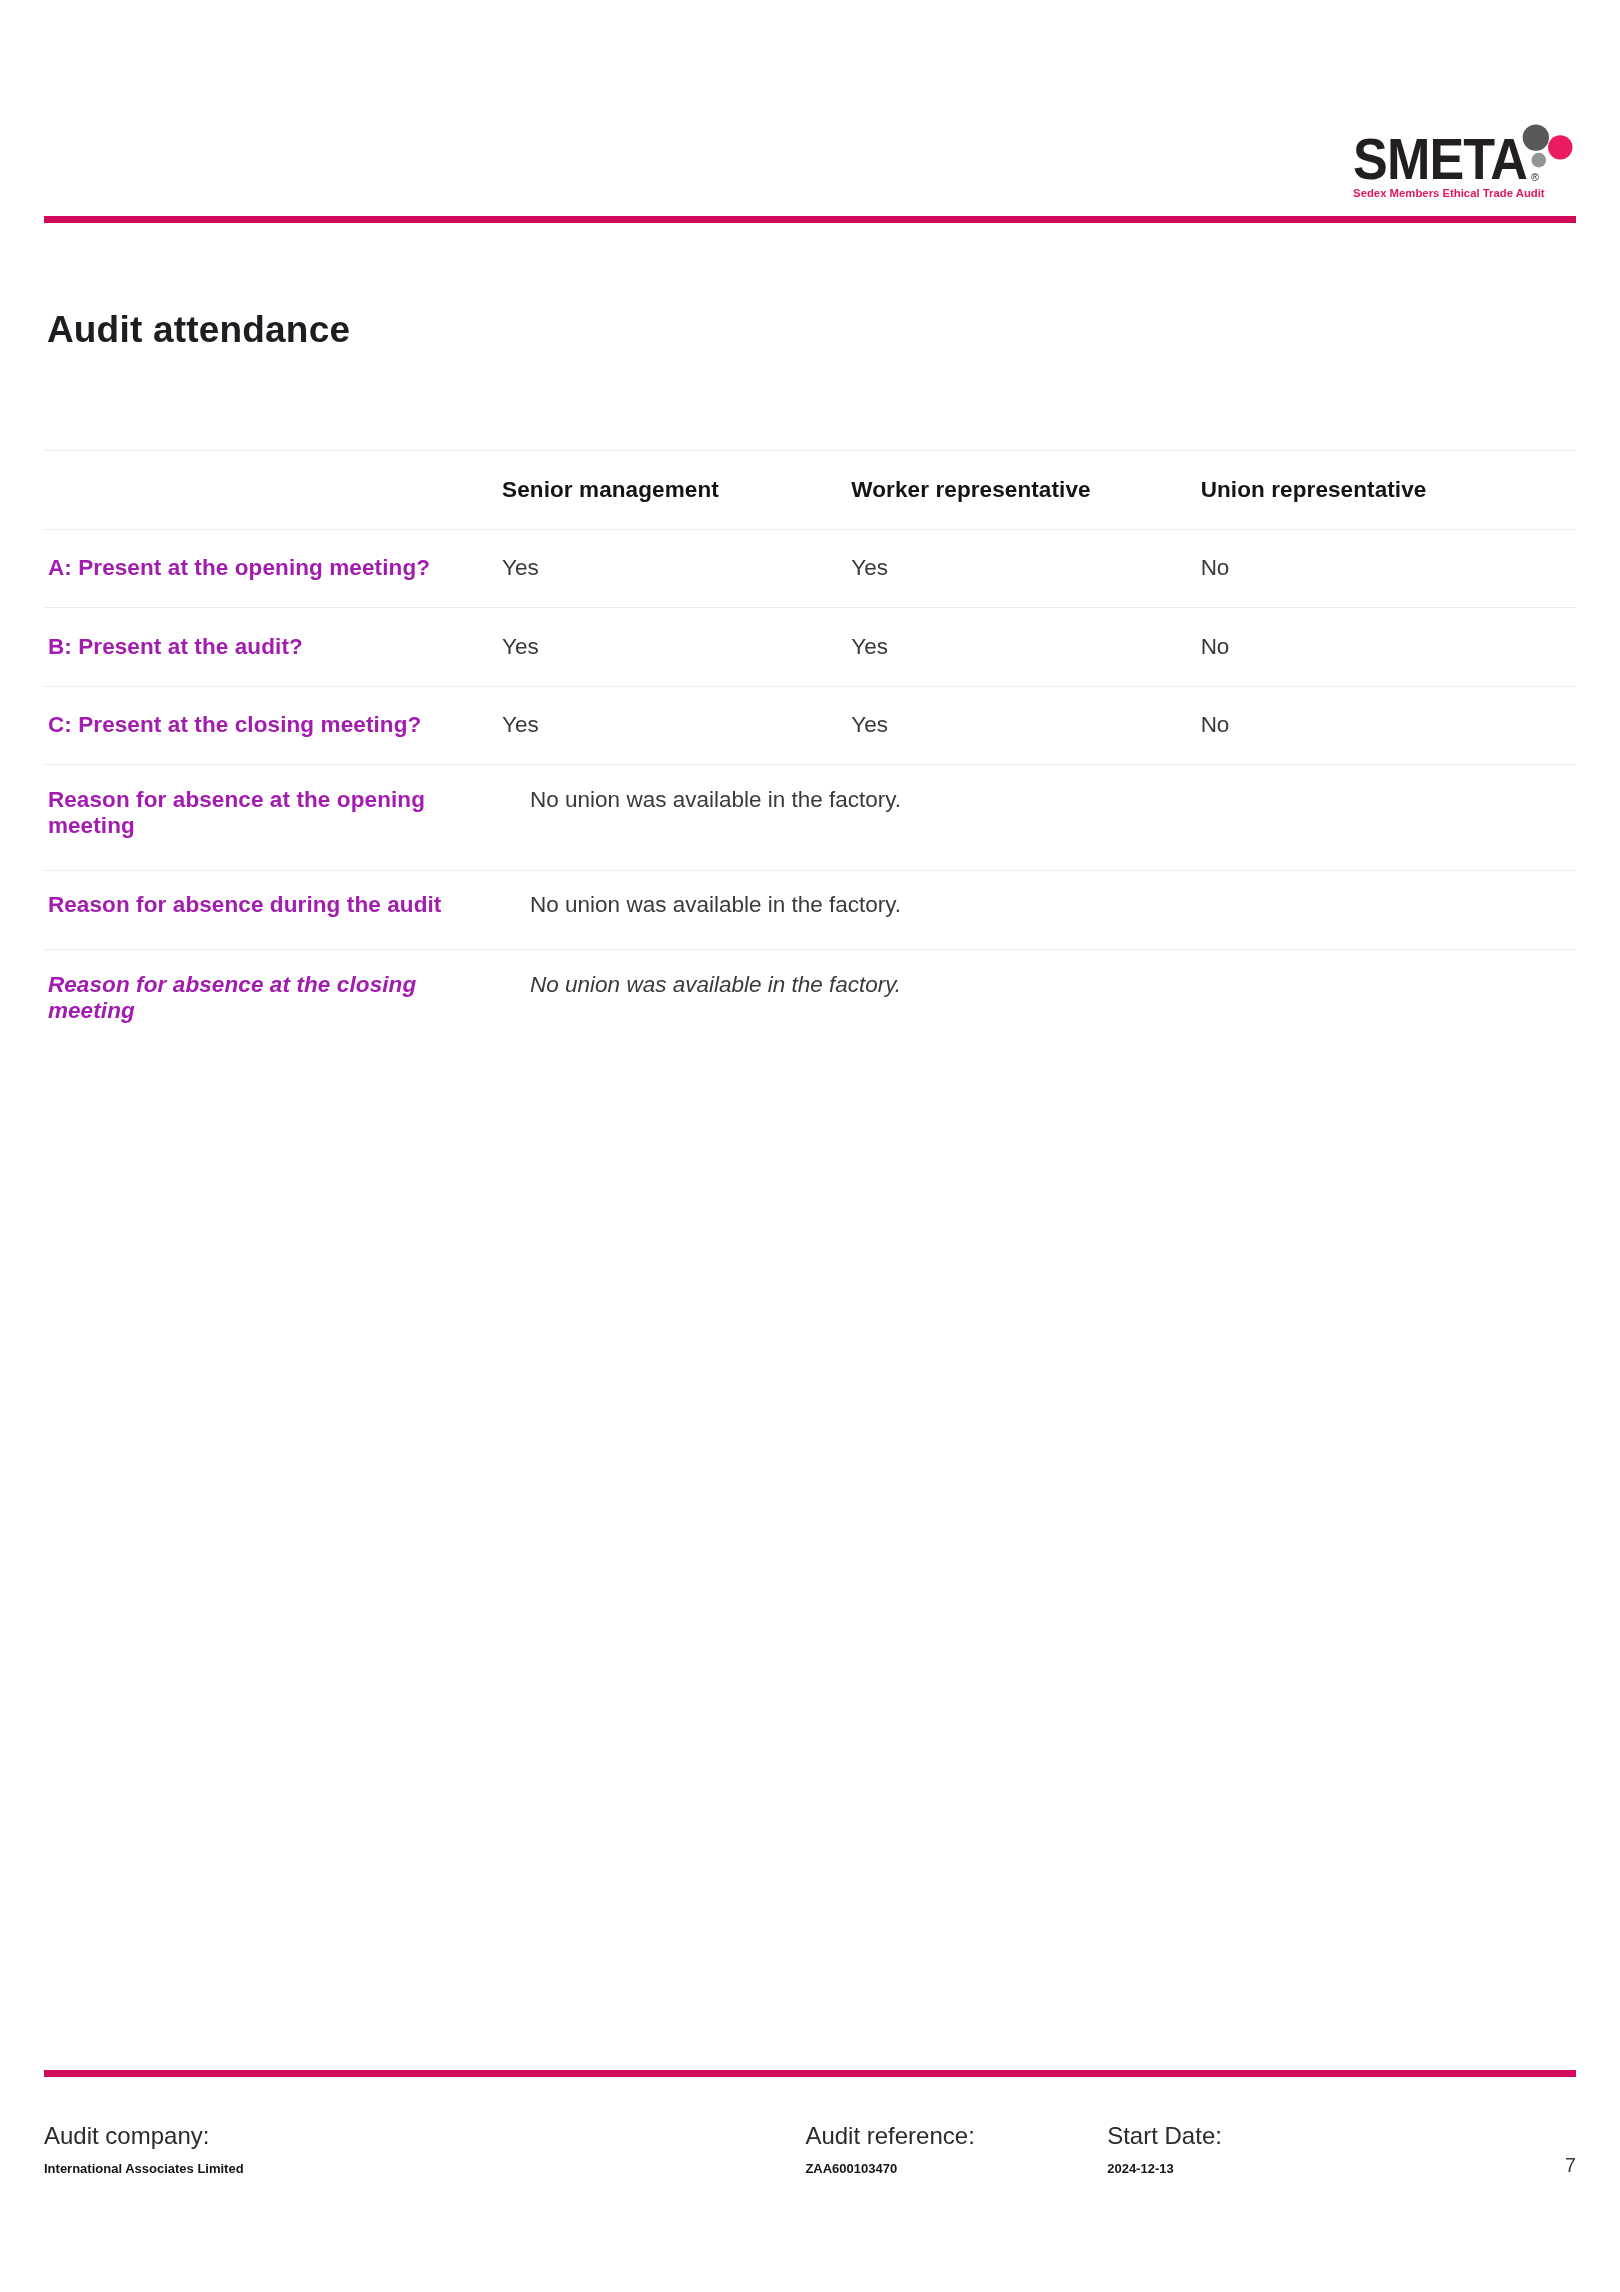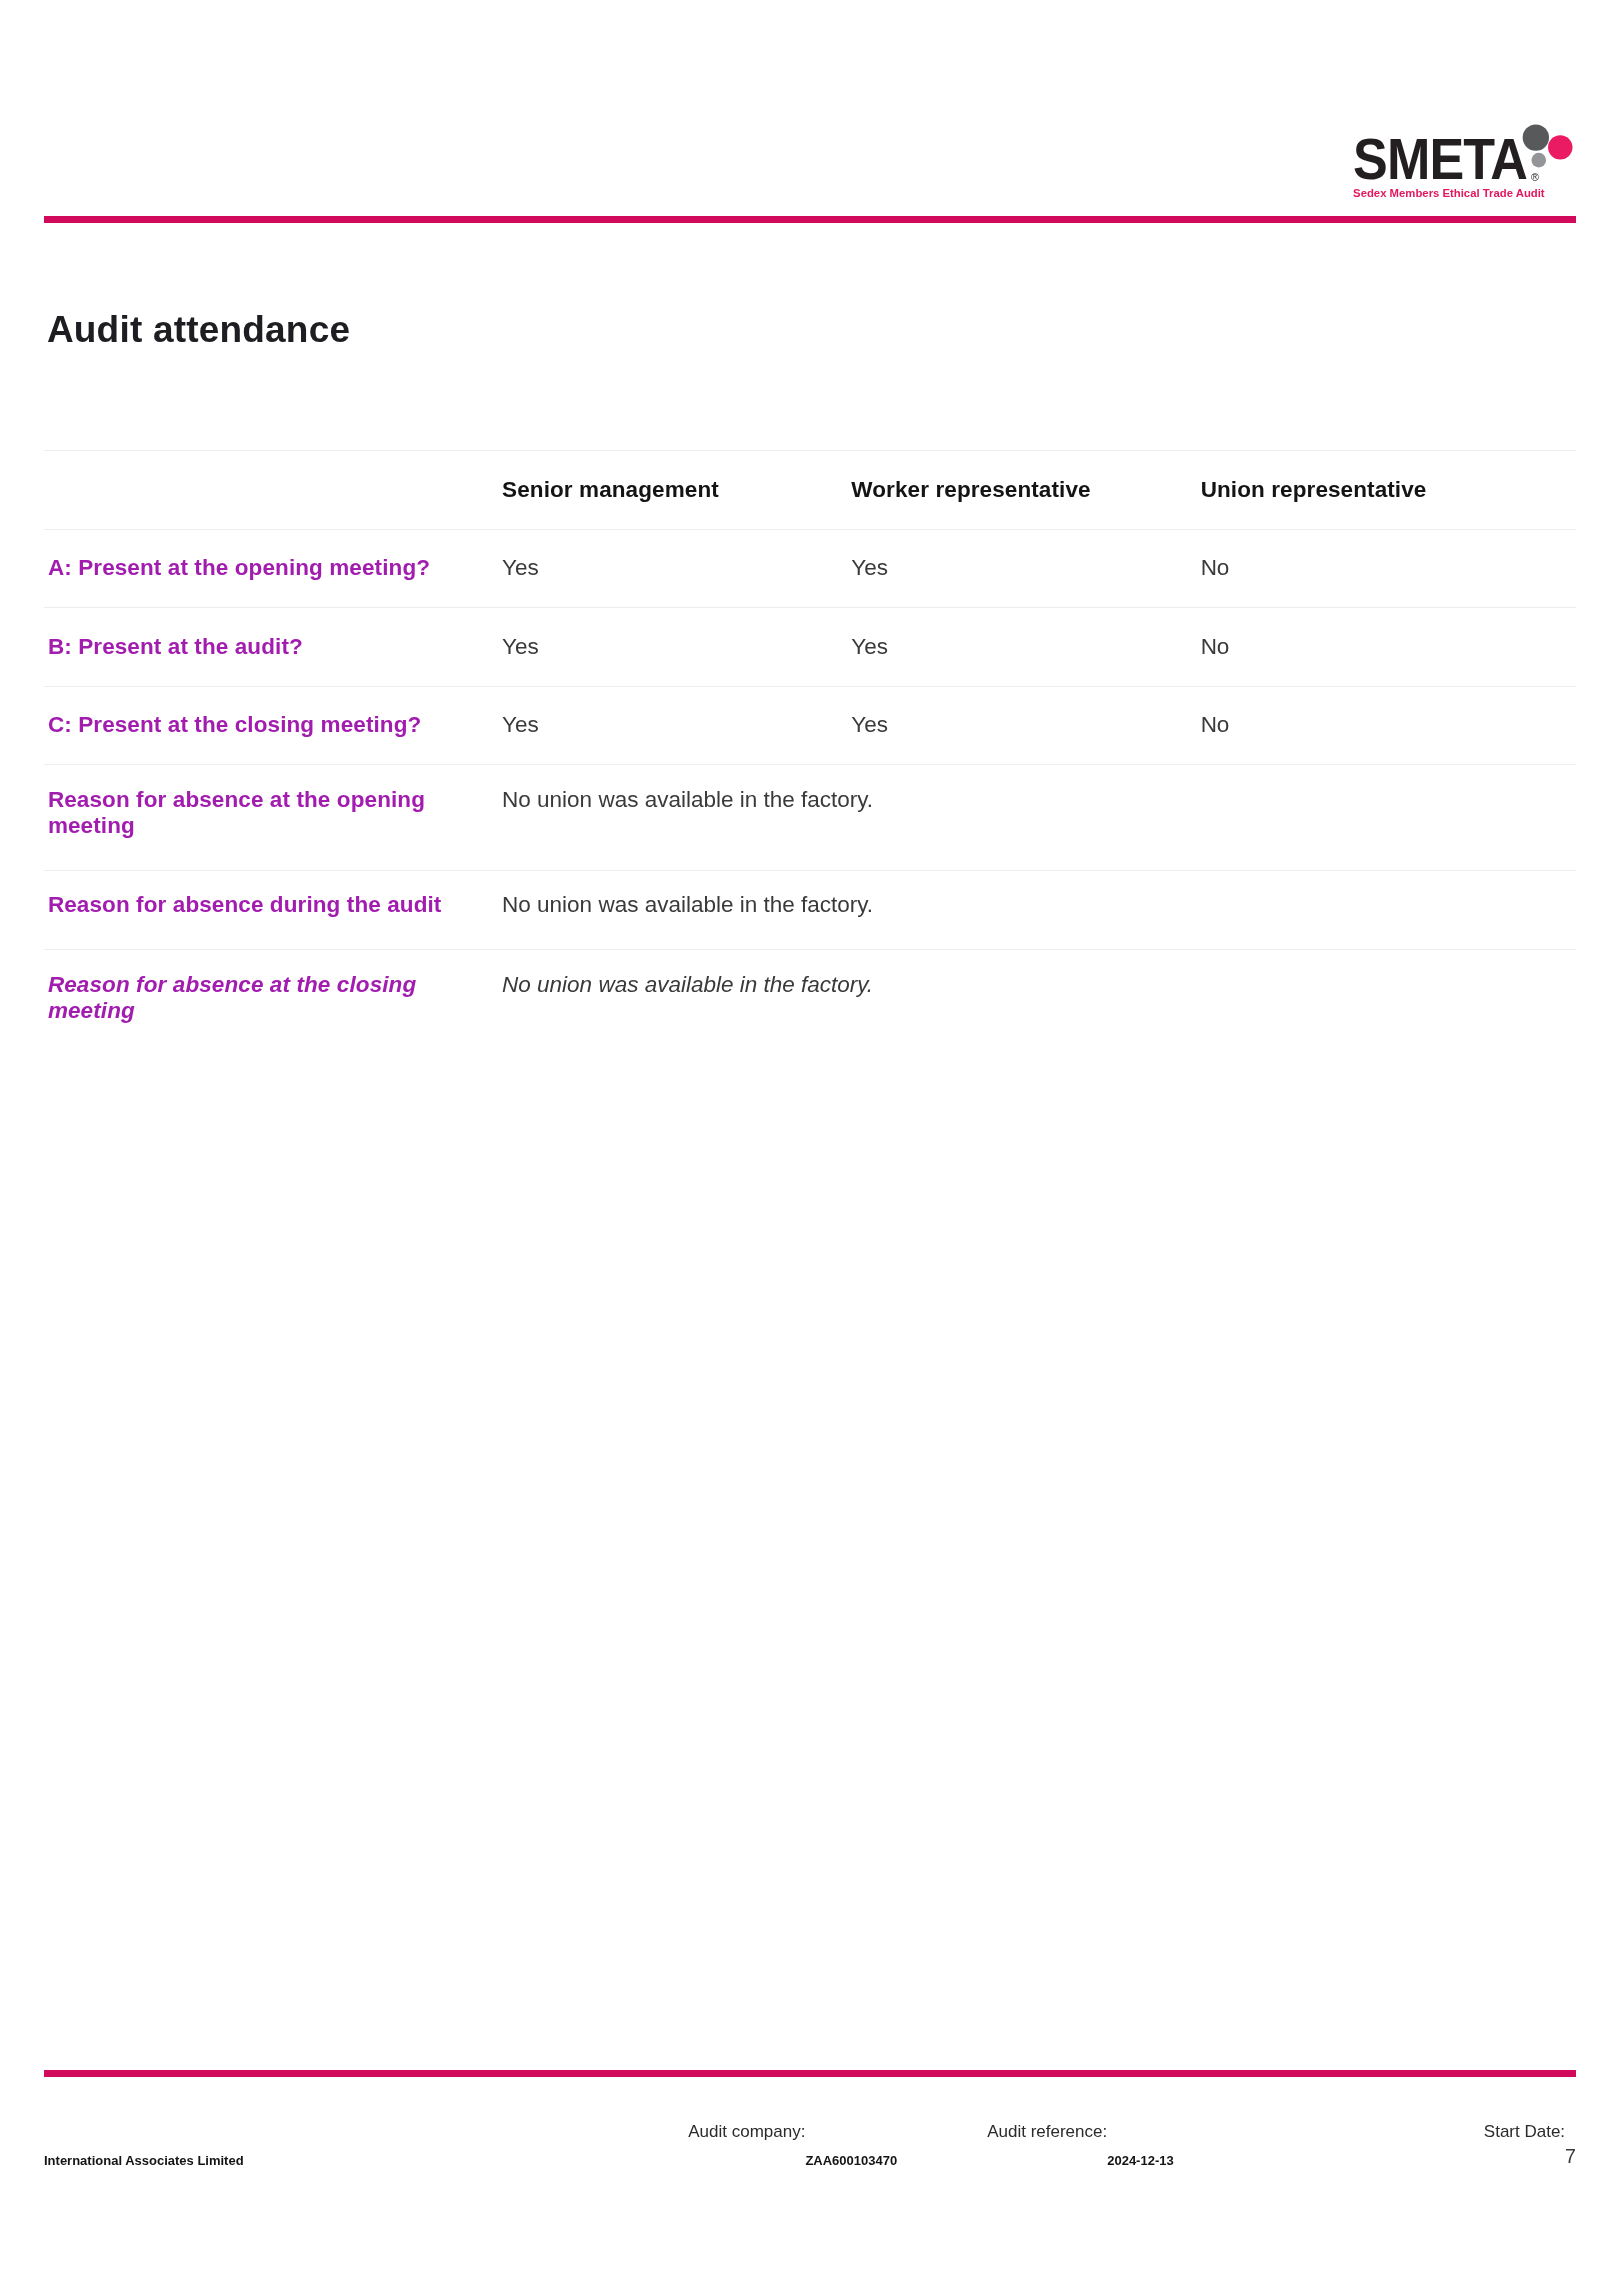--- a/index.html
+++ b/index.html
@@ -44,21 +44,21 @@
     border-top: 1px solid #ededed;
     font-size: 22.5px;
   }
   .trow {
     display: grid;
     grid-template-columns: 29.9% 22.8% 22.8% 24.5%;
     border-bottom: 1px solid #ededed;
     padding: 25.5px 0;
     line-height: 26.5px;
   }
-  .trow.reason { padding: 21.6px 0 30px 0; }
+  .trow.reason { padding: 21.6px 0 30px 0; gap: 28px; }
   .trow.last { border-bottom: none; font-style: italic; }
   .cell { padding-right: 17.6px; }
   .cell.rowlabel {
     padding-left: 3.9px;
     font-weight: 700;
     color: #a21caf;
     letter-spacing: 0.1px;
   }
   .cell.colhead {
     font-weight: 700;
@@ -75,24 +75,23 @@
     top: 2070px;
   }
   .footer-rule { height: 6.9px; background: #d20a5c; }
   .footer-grid {
     margin-top: 45px;
     display: grid;
     grid-template-columns: 49.7% 19.7% 1fr auto;
     align-items: end;
   }
   .fblock .flabel {
-    font-size: 17px;
+    font-size: 24px;
     color: #2b2b2b;
     line-height: 1.2;
-    text-align: right;
   }
   .fblock .fvalue {
     margin-top: 10.8px;
     font-size: 13px;
     font-weight: 700;
     color: #141414;
     line-height: 1.2;
   }
   .page-number {
     font-size: 19.6px;

